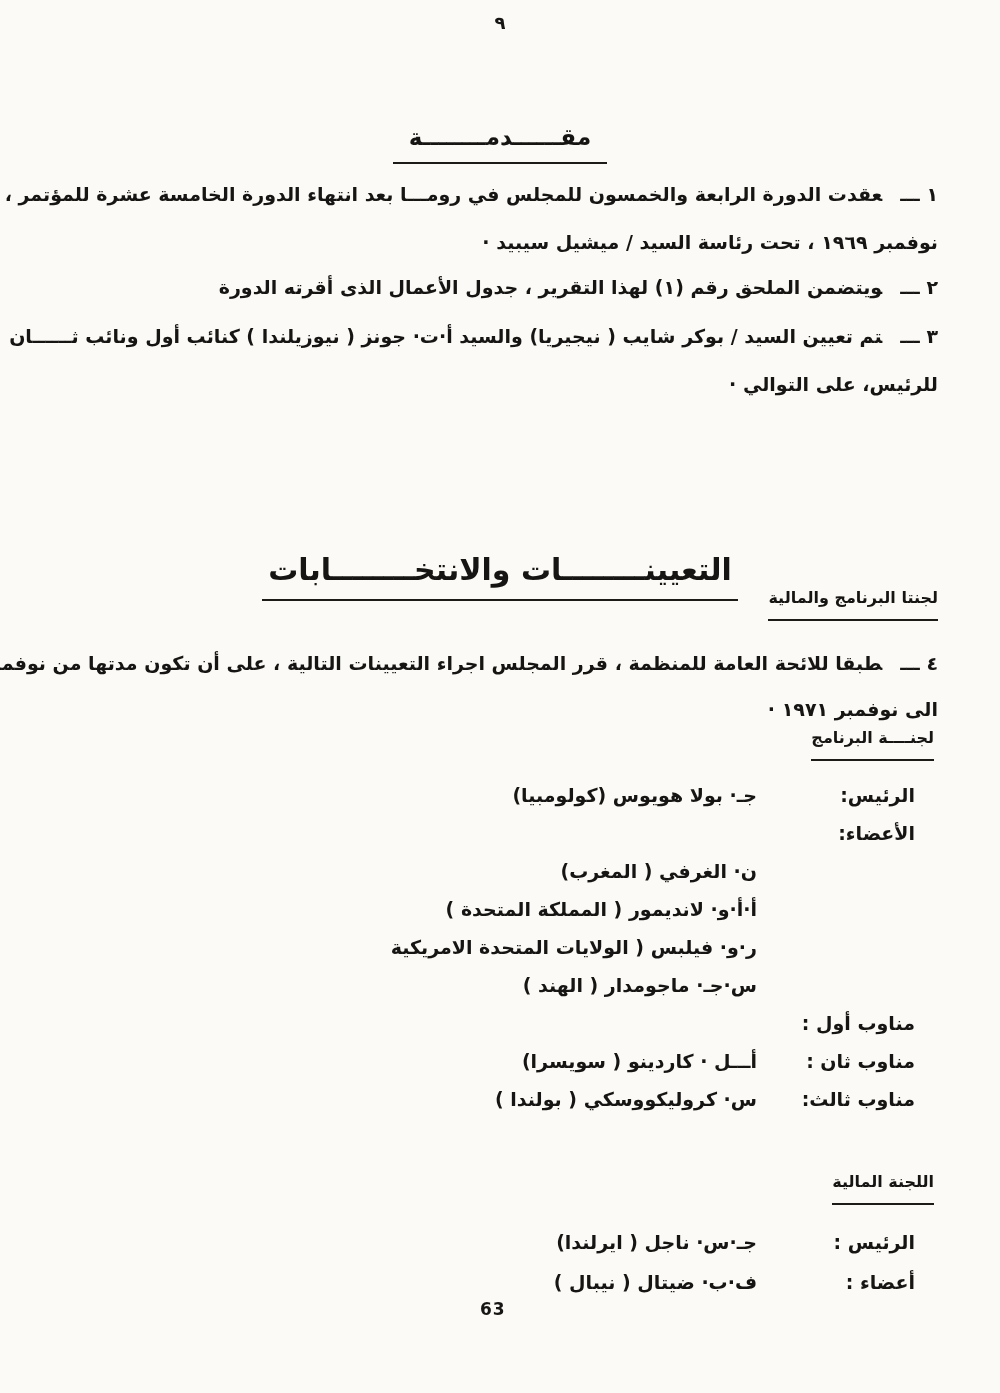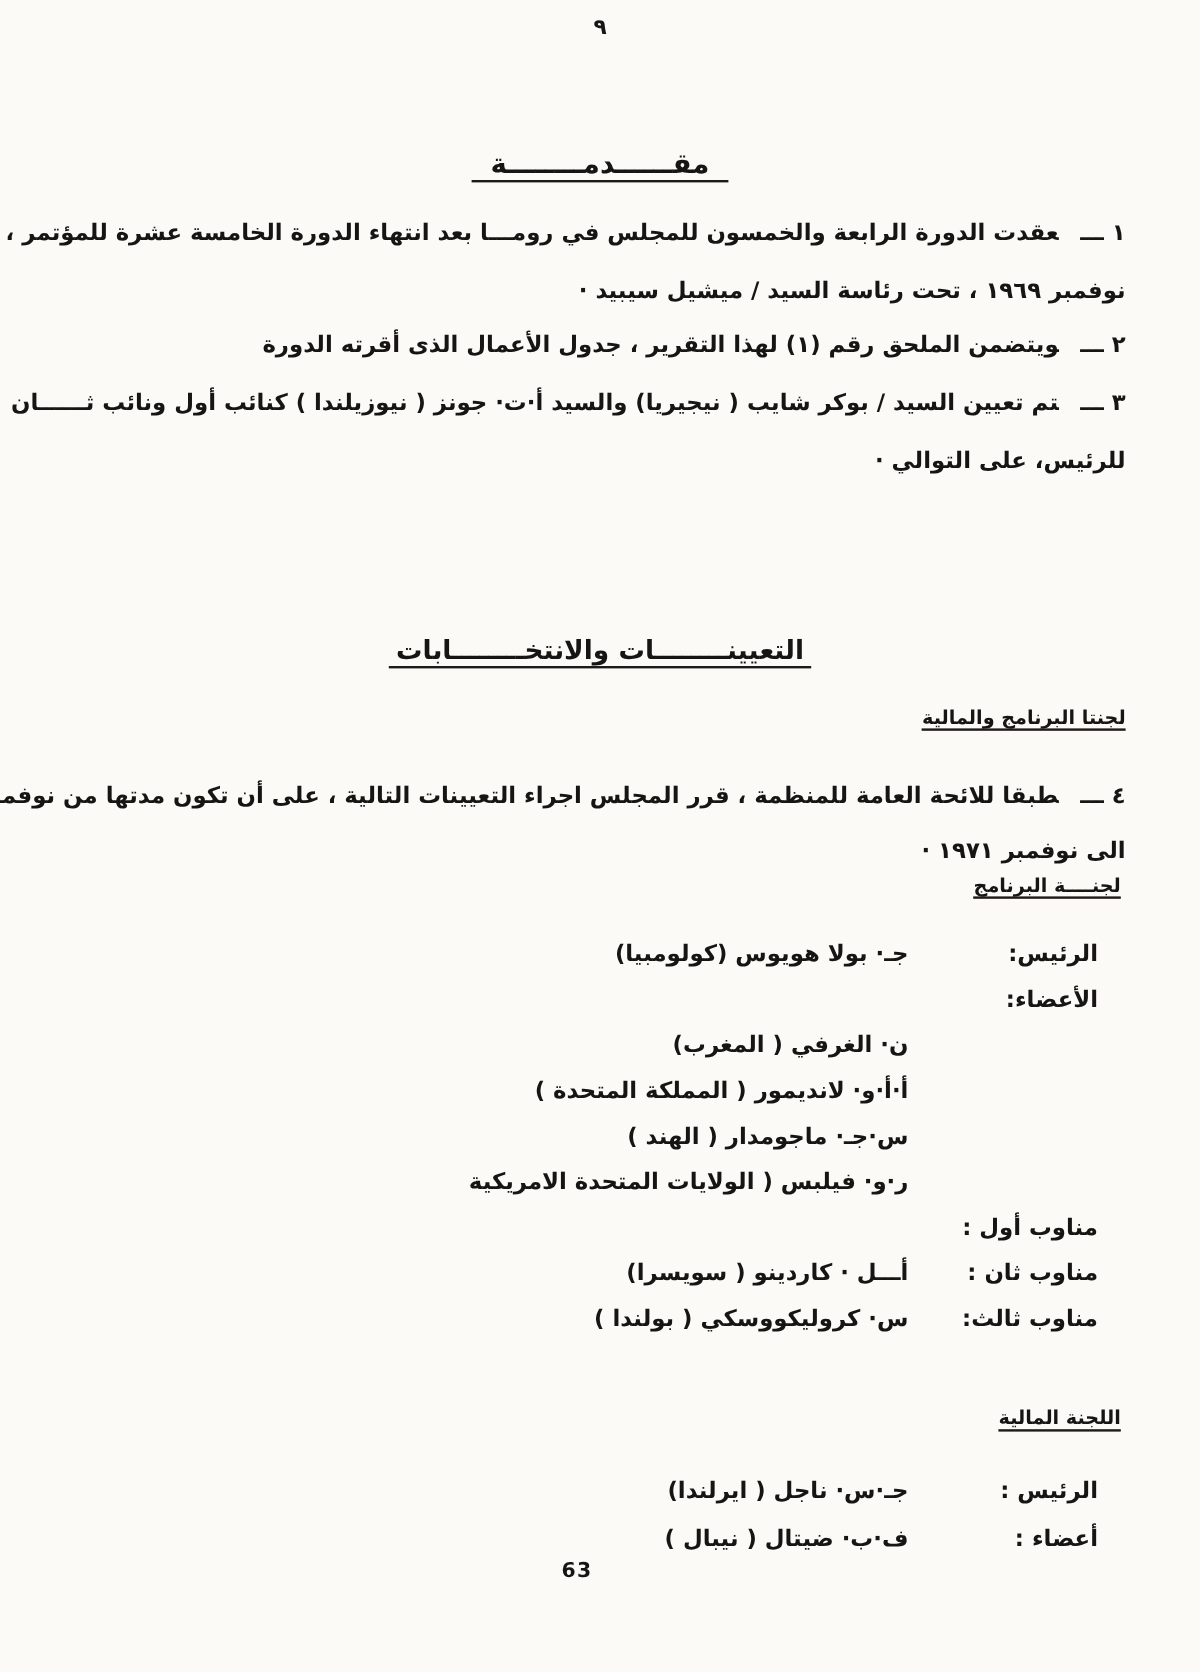--- a/index.html
+++ b/index.html
@@ -12,26 +12,26 @@
     font-weight:bold;
     color:#171513;
     direction:rtl;
     overflow:hidden;
   }
   .abs { position:absolute; }
   .center { left:0; right:0; text-align:center; }
   .underlined {
     display:inline-block;
     border-bottom:2.5px solid #1d1b18;
-    padding-bottom:0;
+    padding-bottom:12px;
   }
   #top-num { top:12px; font-size:18px; }
   #intro-heading { top:124px; font-size:23px; }
   #intro-heading .underlined { padding-left:16px; padding-right:16px; }
-  #main-heading { top:530px; font-size:22px;text-align:center; }
+  #main-heading { top:552px; font-size:30px;text-align:center; }
   #main-heading .underlined { padding-left:6px; padding-right:6px; }
   .side-heading { right:62px; font-size:16px; }
   #sub-heading { top:588px; }
   #prog-heading { top:728px; right:66px; }
   #fin-heading { top:1172px; right:66px;margin-left:22px; }
   .para { right:62px; left:28px; font-size:19px; }
   .pline { line-height:48px; white-space:nowrap; text-align:right; }
   .pnum { margin-left:18px; }
   #para1 { top:170px; }
   #para2 { top:263px; }
@@ -39,21 +39,21 @@
   #para4 { top:640px; }
   #para4 .pline { line-height:46px; }
   .rows { right:85px; left:30px; font-size:19px; }
   #prog-rows { top:776px; }
   #fin-rows { top:1222px; }
   .rrow { display:flex; align-items:center; height:38px; }
   #fin-rows .rrow { height:40px; }
   .rlabel { width:158px; white-space:nowrap; }
   .rvalue { flex:1; white-space:nowrap; }
   #bottom-num {
-    top:1299px; left:468px;
+    top:1299px; left:480px;
     direction:ltr;
     font-size:17px;
     letter-spacing:1px;
   }
 </style>
 </head>
 <body>
 
 <div class="sheet">
 
@@ -105,25 +105,25 @@
     <div class="rrow">
       <div class="rlabel"></div>
       <div class="rvalue">ن· الغرفي ( المغرب)</div>
     </div>
     <div class="rrow">
       <div class="rlabel"></div>
       <div class="rvalue">أ·أ·و· لانديمور ( المملكة المتحدة )</div>
     </div>
     <div class="rrow">
       <div class="rlabel"></div>
-      <div class="rvalue">س·جـ· ماجومدار ( الهند )</div>
+      <div class="rvalue">ر·و· فيلبس ( الولايات المتحدة الامريكية</div>
     </div>
     <div class="rrow">
       <div class="rlabel"></div>
-      <div class="rvalue">ر·و· فيلبس ( الولايات المتحدة الامريكية</div>
+      <div class="rvalue">س·جـ· ماجومدار ( الهند )</div>
     </div>
     <div class="rrow">
       <div class="rlabel">مناوب أول :</div>
     </div>
     <div class="rrow">
       <div class="rlabel">مناوب ثان :</div>
       <div class="rvalue">أـــل · كاردينو ( سويسرا)</div>
     </div>
     <div class="rrow">
       <div class="rlabel">مناوب ثالث:</div>

